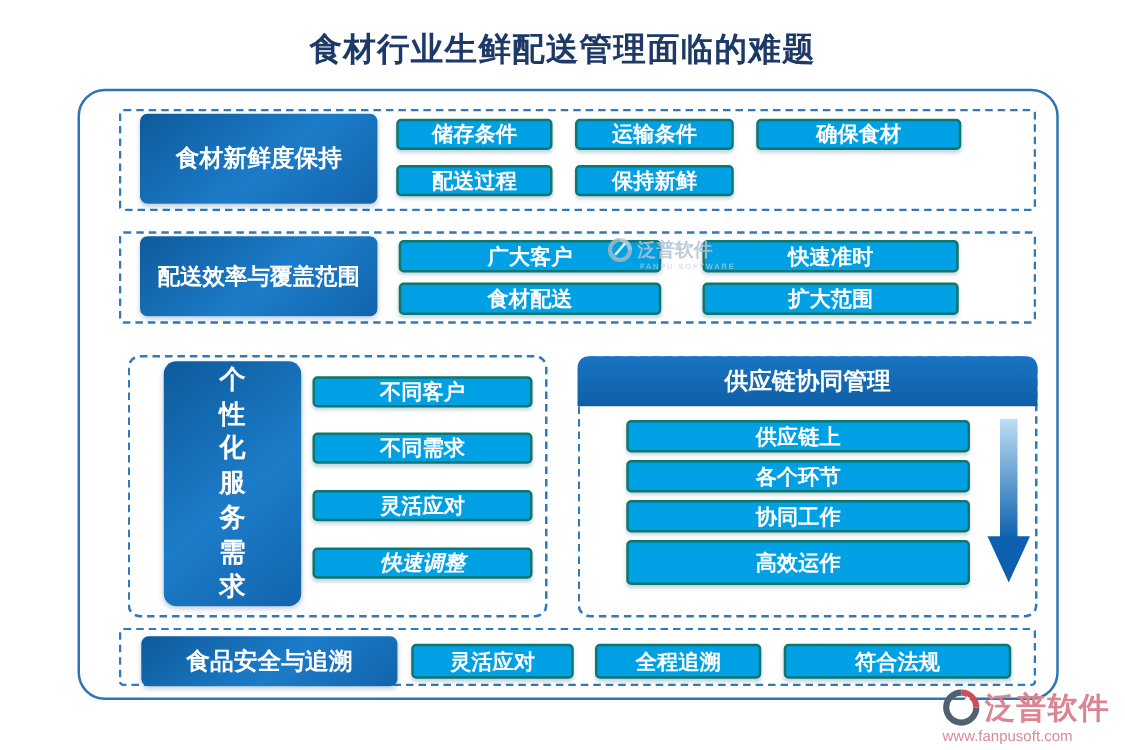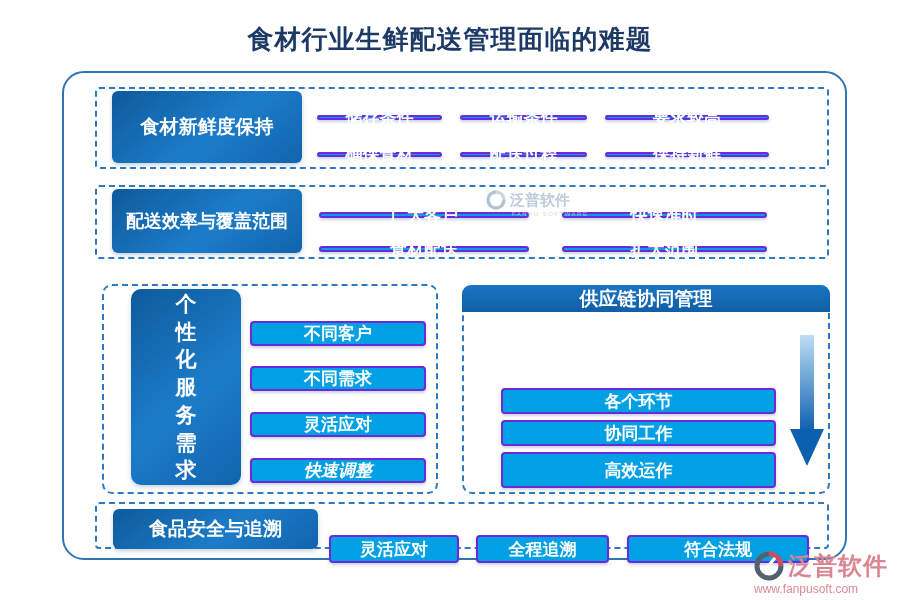--- a/index.html
+++ b/index.html
@@ -18,41 +18,41 @@
   .dashed{position:absolute;border:2px dashed #2e79c0;border-radius:4px;}
   .dashed.rounded{border-radius:10px;}
   .dark{
     position:absolute;display:flex;align-items:center;justify-content:center;
     background:linear-gradient(140deg,#0e5a9b 0%,#1c7cc9 55%,#1264ad 100%);
     color:#ffffff;font-weight:bold;border-radius:6px;
     box-shadow:0 2px 4px rgba(20,70,120,.25);
   }
   .btn{
     display:flex;align-items:center;justify-content:center;
-    background:#00a1e4;border:2px solid #6d28d9;border-radius:4px;
+    background:#00a1e4;border:2px solid #0f766e;border-radius:4px;
     color:#ffffff;font-weight:bold;font-size:17px;
-    box-shadow:0 2px 3px rgba(30,90,140,.25);box-sizing:border-box;margin-top:20px;
+    box-shadow:0 2px 3px rgba(30,90,140,.25);box-sizing:border-box;
   }
   .abs{position:absolute;}
   .grid1{
     position:absolute;left:220px;top:6px;display:grid;
     grid-template-columns:125px 127px 164px;grid-auto-rows:25px;
     column-gap:18px;row-gap:12px;
   }
   .grid2{
     position:absolute;left:222px;top:5px;display:grid;
     grid-template-columns:210px 205px;grid-auto-rows:26px;
     column-gap:33px;row-gap:8px;
   }
   .vlabel{
     width:1.15em;line-height:1.32;text-align:center;font-size:21px;
     word-break:break-all;
   }
   .sc-header{
-    position:absolute;left:-2px;right:-2px;top:-2px;height:27px;
+    position:absolute;left:-2px;right:-2px;top:-2px;height:40px;
     display:flex;align-items:center;justify-content:center;
     background:linear-gradient(180deg,#1a74c2 0%,#0f5fa6 100%);
     color:#fff;font-weight:bold;font-size:19px;border-radius:9px 9px 0 0;
   }
   .watermark{
     position:absolute;left:486px;top:190px;opacity:.85;pointer-events:none;
   }
   .watermark .wrow{display:flex;align-items:center;gap:4px;}
   .watermark .wbrand{font-size:15px;font-weight:bold;color:#b3c2d2;}
   .watermark .wsub{font-size:6px;letter-spacing:1.5px;color:#c5d1dd;margin-left:26px;margin-top:1px;}
@@ -68,21 +68,20 @@
 
 <div class="frame">
 
   <div class="dashed" style="left:31px;top:14px;width:730px;height:78px;">
     <div class="dark" style="left:15px;top:2px;width:190px;height:72px;font-size:19px;">
       <span>食材新鲜度保持</span>
     </div>
     <div class="grid1">
       <div class="btn">储存条件</div>
       <div class="btn">运输条件</div>
-      <div class="btn">要求较高</div>
       <div class="btn">确保食材</div>
       <div class="btn">配送过程</div>
       <div class="btn">保持新鲜</div>
     </div>
   </div>
 
   <div class="dashed" style="left:31px;top:112px;width:730px;height:70px;">
     <div class="dark" style="left:15px;top:2px;width:190px;height:64px;font-size:18px;">
       <span>配送效率与覆盖范围</span>
     </div>
@@ -101,20 +100,21 @@
     <div class="btn abs" style="left:146px;top:15px;width:176px;height:25px;">不同客户</div>
     <div class="btn abs" style="left:146px;top:60px;width:176px;height:25px;">不同需求</div>
     <div class="btn abs" style="left:146px;top:106px;width:176px;height:25px;">灵活应对</div>
     <div class="btn abs" style="left:146px;top:152px;width:176px;height:25px;font-style:italic;">快速调整</div>
   </div>
 
   <div class="dashed rounded" style="left:398px;top:212px;width:364px;height:205px;">
     <div class="sc-header">
       <span>供应链协同管理</span>
     </div>
+    <div class="btn abs" style="left:37px;top:49px;width:275px;height:26px;">供应链上</div>
     <div class="btn abs" style="left:37px;top:81px;width:275px;height:26px;">各个环节</div>
     <div class="btn abs" style="left:37px;top:113px;width:275px;height:26px;">协同工作</div>
     <div class="btn abs" style="left:37px;top:145px;width:275px;height:36px;">高效运作</div>
     <svg class="abs" style="left:324px;top:48px;" width="38" height="132" viewBox="0 0 38 132">
       <defs>
         <linearGradient id="arrowGrad" x1="0" y1="0" x2="0" y2="1">
           <stop offset="0" stop-color="#bddef4"></stop>
           <stop offset="1" stop-color="#0a5dad"></stop>
         </linearGradient>
       </defs>

